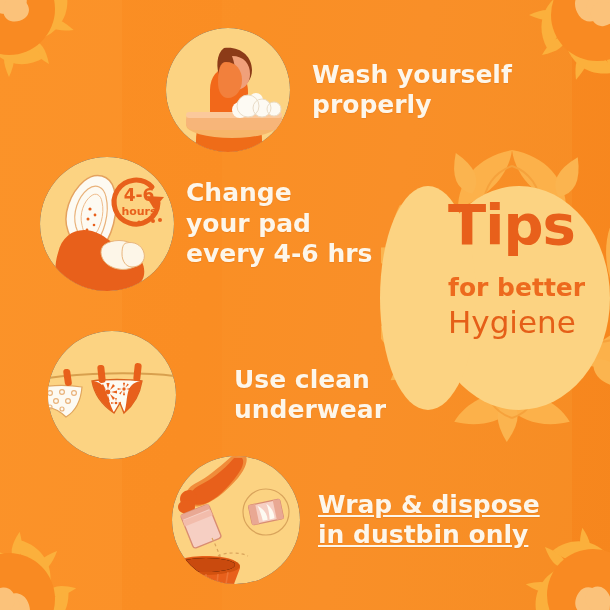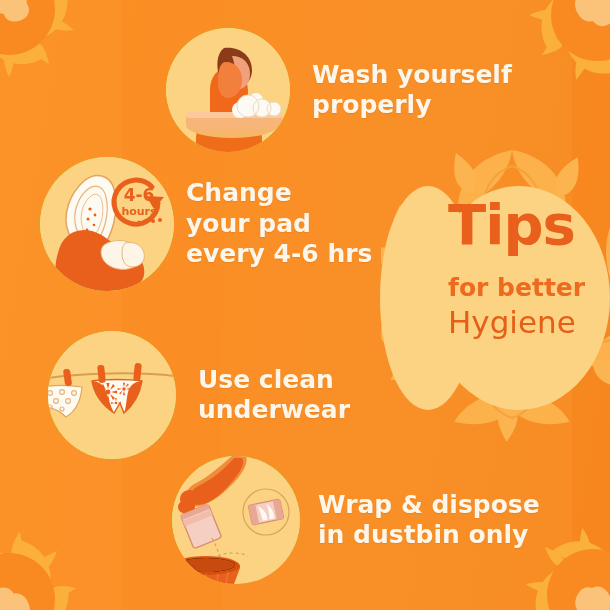--- a/index.html
+++ b/index.html
@@ -117,21 +117,21 @@
   .tip-row {
     position: absolute;
     display: flex;
     align-items: center;
     z-index: 5;
     justify-content: center;
   }
   .tip-icon {
     position: relative;
     border-radius: 50%;
-    background: #bef264;
+    background: #737373;
     overflow: hidden;
     flex: none;
   }
   .tip-label {
     color: #fdf6ea;
     font-family: "DejaVu Sans", sans-serif;
     font-weight: 700;
     font-size: 25px;
     line-height: 1.22;
     white-space: pre-line;
@@ -139,27 +139,27 @@
   }
 
   #row-wash   { left: 166px; top: 28px;  }
   #row-wash  .tip-icon { width: 124px; height: 124px; }
   #row-wash  .tip-label { margin-left: 22px; }
 
   #row-pad    { left: 40px;  top: 157px; }
   #row-pad   .tip-icon { width: 134px; height: 134px; }
   #row-pad   .tip-label { margin-left: 12px; }
 
-  #row-under  { left: 48px;  top: 331px; }
+  #row-under  { left: 48px;  top: 331px; gap: 36px; }
   #row-under .tip-icon { width: 128px; height: 128px; }
   #row-under .tip-label { margin-left: 22px; }
 
   #row-wrap   { left: 172px; top: 456px; }
   #row-wrap  .tip-icon { width: 128px; height: 128px; }
-  #row-wrap  .tip-label { margin-left: 18px; }
+  #row-wrap  .tip-label { margin-left: 18px; text-decoration: underline; }
 
   .tip-icon svg { display: block; width: 100%; height: 100%; }
 </style>
 </head>
 <body>
 
 <div id="poster">
 
   <div class="bg-base"></div>
   <div class="bg-band band-a"></div>

